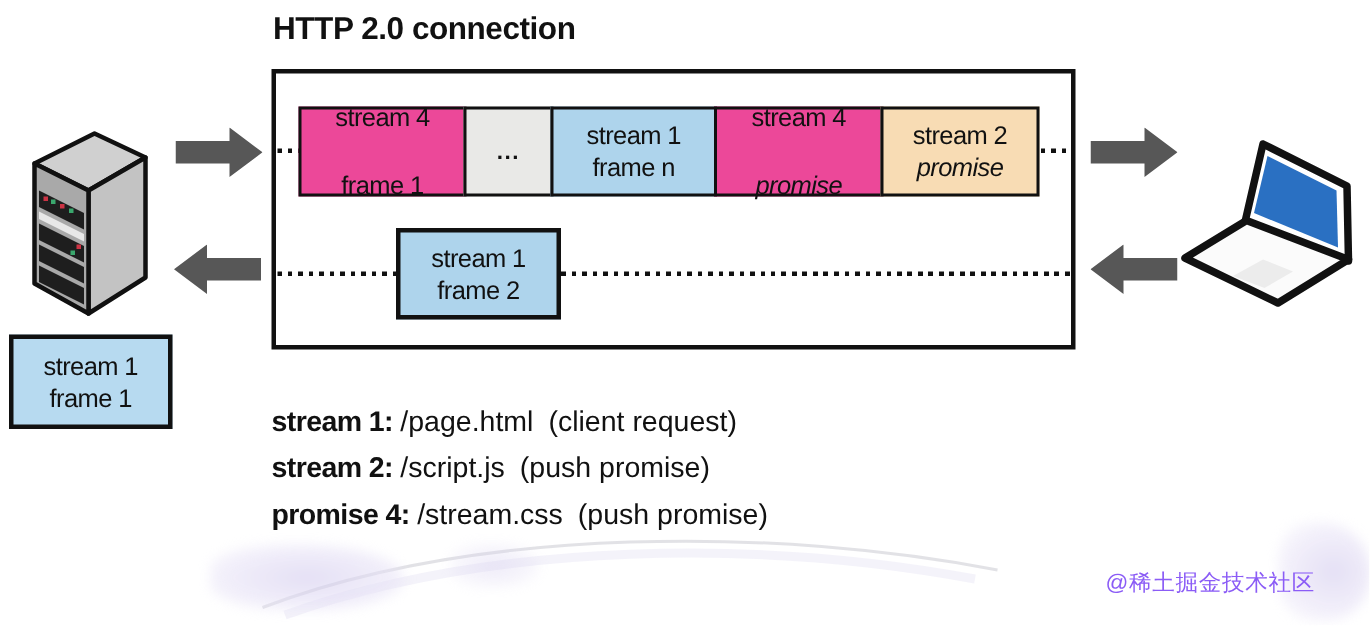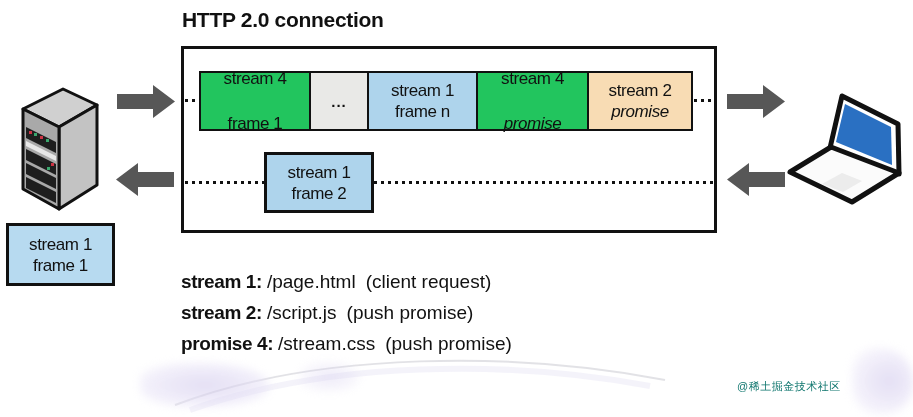--- a/index.html
+++ b/index.html
@@ -17,21 +17,21 @@
   }
   .frames-row{
     position:absolute;left:199px;top:71px;display:flex;
   }
   .fbox{
     height:60px;border:2px solid #111;box-sizing:border-box;
     display:flex;flex-direction:column;justify-content:center;align-items:center;
     font-size:17px;line-height:21px;letter-spacing:-0.4px;
   }
   .fbox + .fbox{margin-left:-2px;}
-  .bg-green{background:#22c55e;gap:24px;}
+  .bg-green{background:#ec4899;gap:24px;}
   .bg-gray{background:#e9e9e7;}
   .bg-blue{background:#aed4ec;}
   .bg-orange{background:#f8dcb4;}
   .italic{font-style:italic;}
   .dots-cell{font-weight:700;font-size:15px;letter-spacing:1px;}
   .w1{width:112px;} .w2{width:60px;} .w3{width:111px;} .w4{width:113px;} .w5{width:106px;}
   .respbox{
     position:absolute;left:264px;top:152px;width:110px;height:61px;
     border:3px solid #111;box-sizing:border-box;background:#aed4ec;
     display:flex;flex-direction:column;justify-content:center;align-items:center;
@@ -48,21 +48,21 @@
     background:repeating-linear-gradient(90deg,#111 0 3px,transparent 3px 7px);
   }
   .arrow{position:absolute;width:58px;height:33px;}
   .legend{
     position:absolute;left:181px;top:266px;font-size:19px;line-height:31px;
   }
   .legend .lbl{font-weight:700;letter-spacing:-0.4px;}
   .legend .pth{margin-left:5px;text-align:right;}
   .legend .nte{margin-left:10px;}
   .wm-juejin{
-    position:absolute;left:737px;top:379px;font-size:11px;color:#0f766e;
+    position:absolute;left:737px;top:379px;font-size:15px;color:#8b5cf6;
     letter-spacing:0.5px;
   }
   .blob{
     position:absolute;border-radius:40% 60% 55% 45%;
     filter:blur(4px);opacity:0.55;pointer-events:none;
   }
   .blob1{left:140px;top:363px;width:130px;height:44px;
     background:radial-gradient(ellipse at 50% 50%, #cfc6ec 0%, #e6e1f6 60%, transparent 100%);}
   .blob2{left:300px;top:362px;width:60px;height:30px;
     background:radial-gradient(ellipse at 50% 50%, #d9d2f0 0%, transparent 100%);opacity:.45;}

